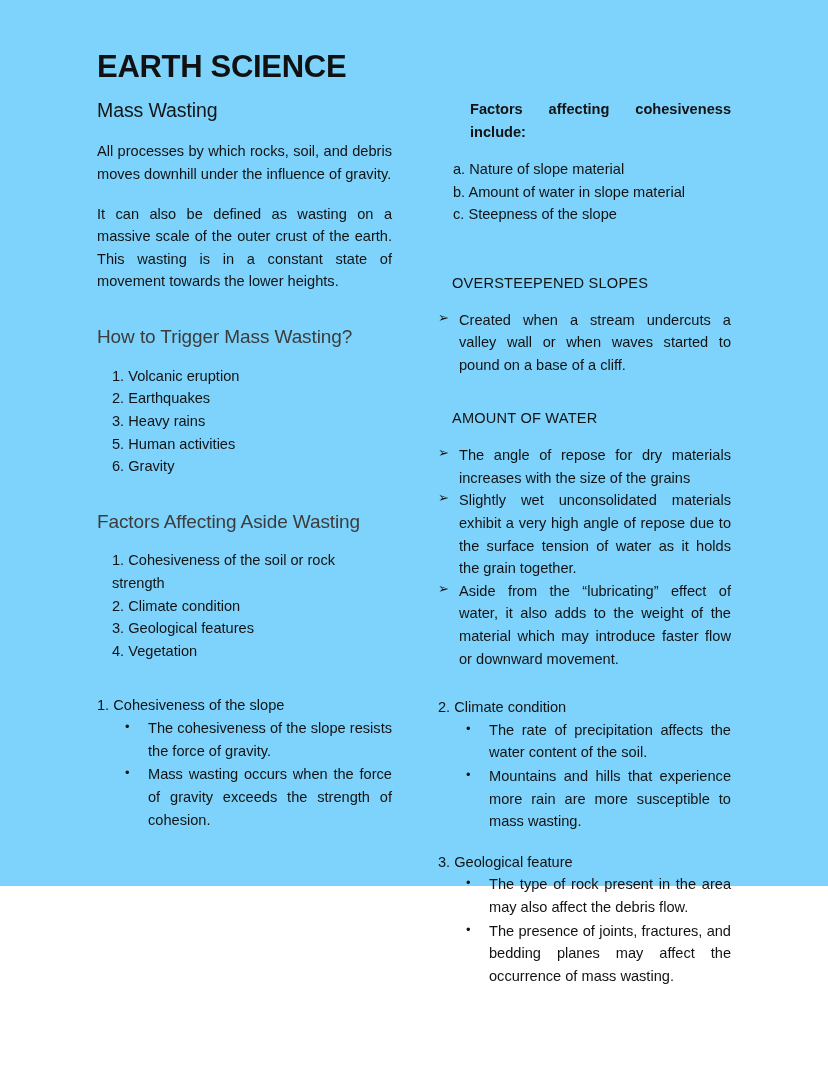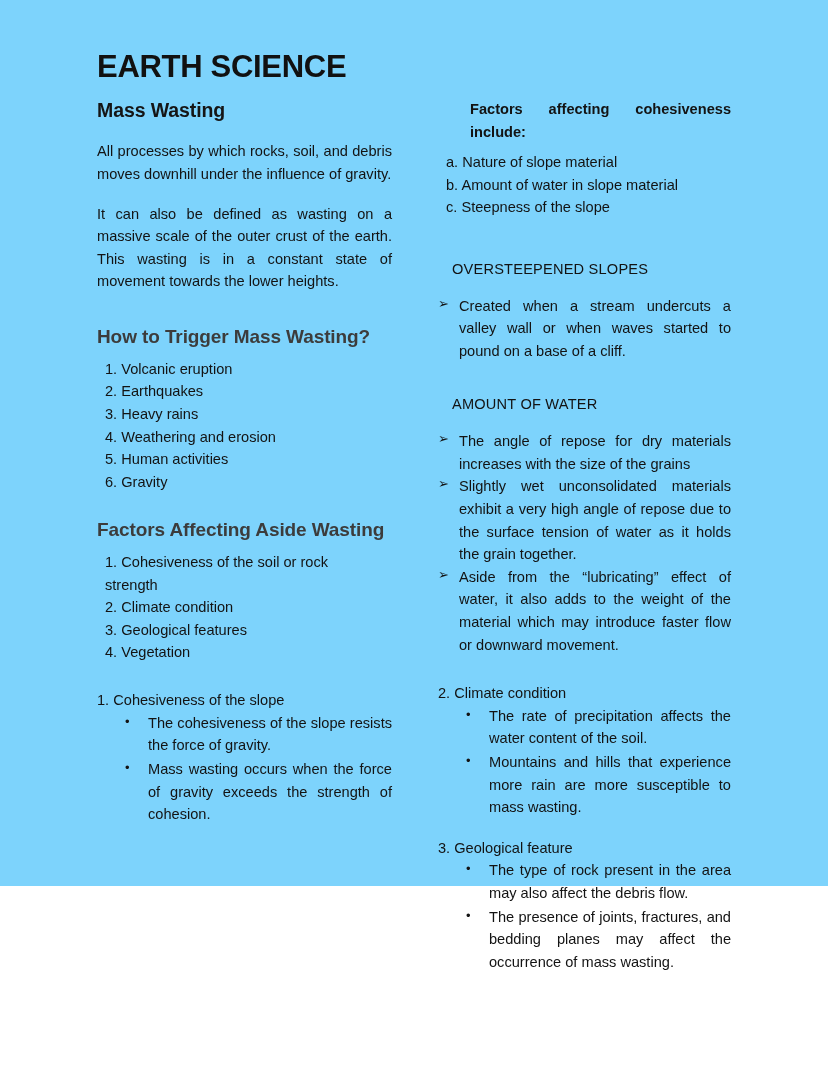--- a/index.html
+++ b/index.html
@@ -46,21 +46,21 @@
     left: 0;
     width: 295px;
   }
   .col-right {
     left: 341px;
     width: 293px;
   }
   h2.section-head {
     margin: 0 0 8px 0;
     font-size: 19.5px;
-    font-weight: 700;
+    font-weight: 400;
     color: #151515;
     line-height: 1.3;
     letter-spacing: -0.1px;
   }
   h2.section-head.gray {
     color: #3c3c3c;
     font-size: 19px;
   }
   p.body {
     margin: 0;
@@ -71,21 +71,21 @@
   }
   p.body.bold {
     font-weight: 700;
     margin-left: 32px;
   }
   .gap-sm { height: 9px; }
   .gap-md { height: 17px; }
   .gap-lg { height: 26px; }
   .gap-xl { height: 32px; }
   .plain-list {
-    margin: 8px;
+    margin: 15px;
     padding: 0;
     list-style: none;
   }
   .plain-list li {
     font-size: 14.6px;
     line-height: 1.55;
     color: #131313;
     text-align: left;
   }
   .caps-head {
@@ -167,21 +167,20 @@
       <p class="body">It can also be defined as wasting on a massive scale of the outer crust of the earth. This wasting is in a constant state of movement towards the lower heights.</p>
 
       <div class="gap-xl"></div>
 
       <h2 class="section-head gray">How to Trigger Mass Wasting?</h2>
 
       <ul class="plain-list">
         <li>1. Volcanic eruption</li>
         <li>2. Earthquakes</li>
         <li>3. Heavy rains</li>
-        <li>4. Weathering and erosion</li>
         <li>5. Human activities</li>
         <li>6. Gravity</li>
       </ul>
 
       <div class="gap-md"></div>
 
       <h2 class="section-head gray">Factors Affecting Aside Wasting</h2>
 
       <ul class="plain-list">
         <li>1. Cohesiveness of the soil or rock strength</li>

